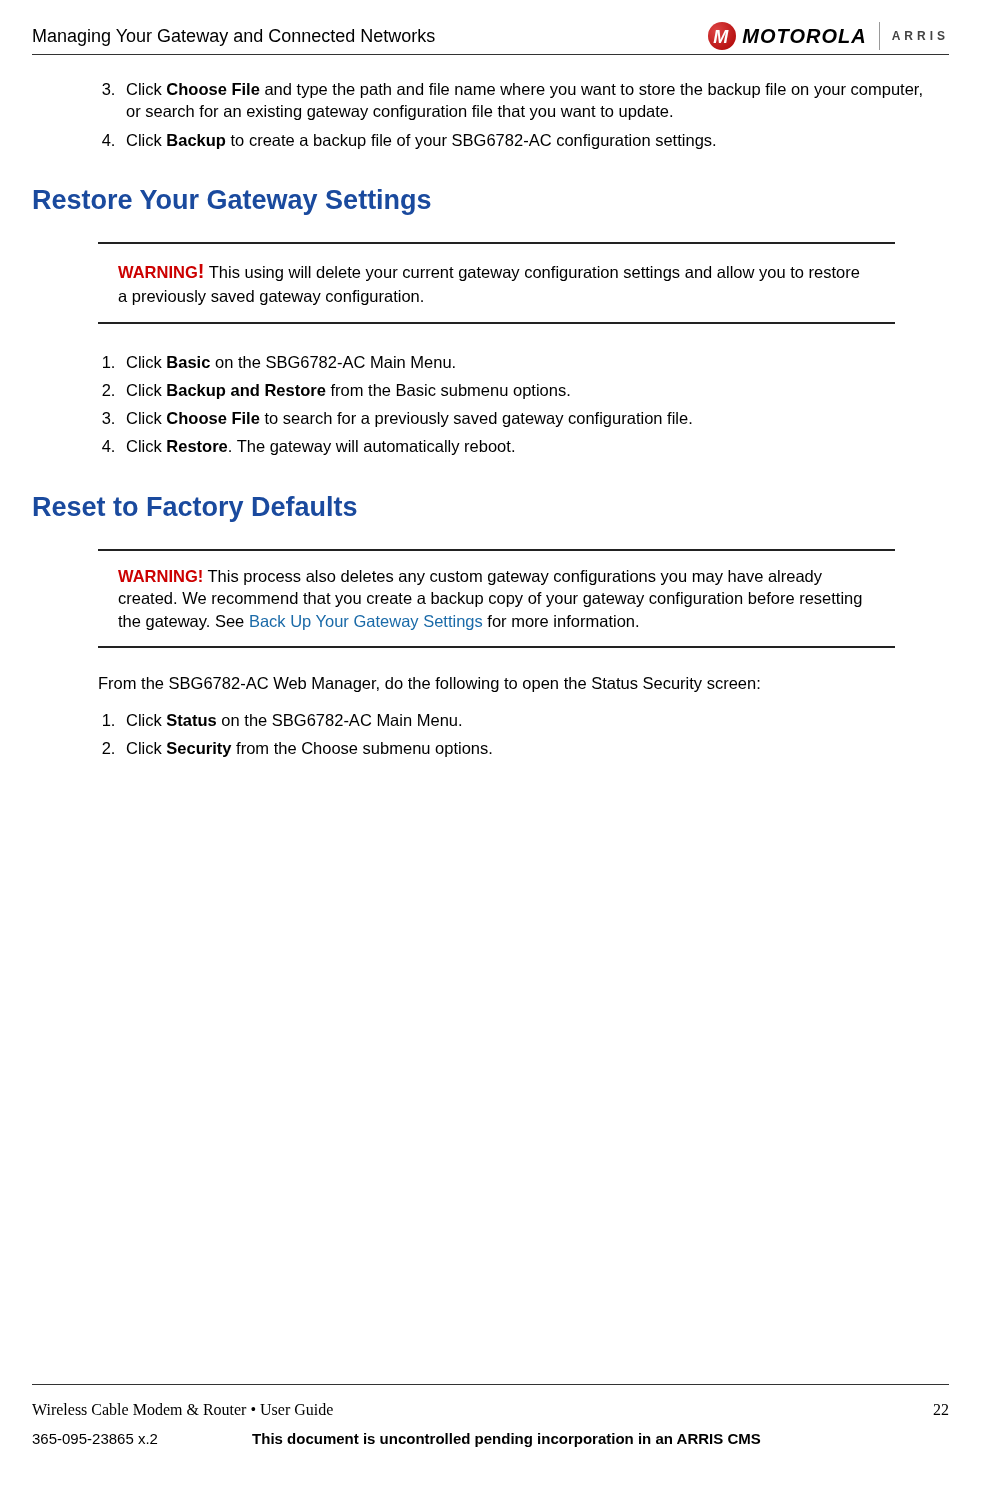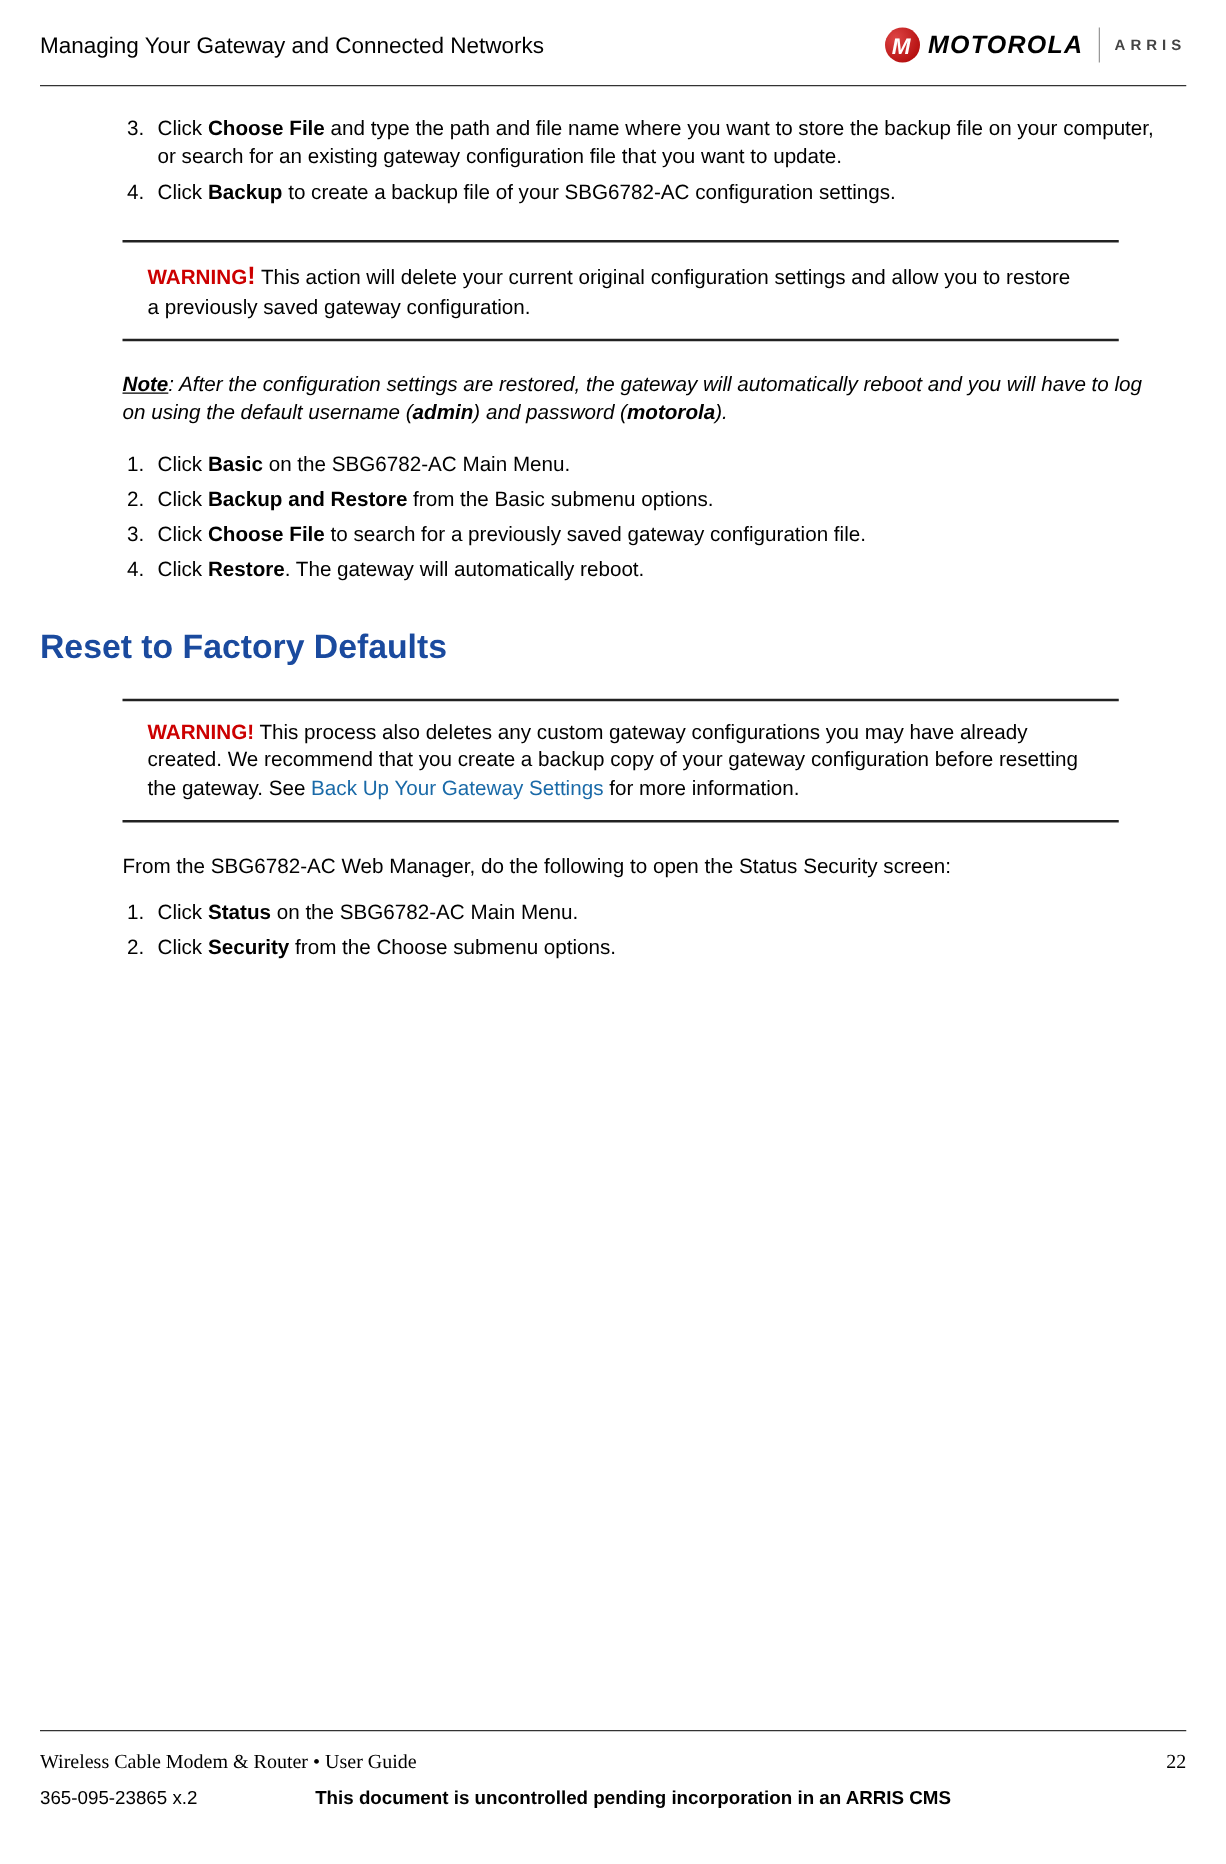--- a/index.html
+++ b/index.html
@@ -10,21 +10,21 @@
     color: #000;
     line-height: 1.35;
     width: 981px;
     box-sizing: border-box;
   }
   .header {
     display: flex;
     justify-content: space-between;
     align-items: center;
     border-bottom: 1.5px solid #333;
-    padding-bottom: 18px;
+    padding-bottom: 4px;
   }
   .header-title {
     font-size: 18px;
   }
   .logos {
     display: flex;
     align-items: center;
     gap: 12px;
   }
   .logo-moto {
@@ -163,28 +163,26 @@
 
     <ol class="numbered" start="3">
       <li>
         <span>Click </span><b>Choose File</b><span> and type the path and file name where you want to store the backup file on your computer, or search for an existing gateway configuration file that you want to update.</span>
       </li>
       <li>
         <span>Click </span><b>Backup</b><span> to create a backup file of your SBG6782-AC configuration settings.</span>
       </li>
     </ol>
 
+    <h2 class="section">Restore Your Gateway Settings</h2>
 
     <div class="warning-box">
-      <span class="warn-label">WARNING</span><span class="warn-bang">!</span><span> This action will delete your current original configuration settings and allow you to restore a previously saved gateway configuration.</span>
-    </div>
-
-    <div class="note-block">
-      <span class="note-lead">Note</span><span>: After the configuration settings are restored, the gateway will automatically reboot and you will have to log on using the default username (</span><b>admin</b><span>) and password (</span><b>motorola</b><span>).</span>
-    </div>
+      <span class="warn-label">WARNING</span><span class="warn-bang">!</span><span> This using will delete your current gateway configuration settings and allow you to restore a previously saved gateway configuration.</span>
+    </div>
+
 
     <ol class="numbered">
       <li><span>Click </span><b>Basic</b><span> on the SBG6782-AC Main Menu.</span></li>
       <li><span>Click </span><b>Backup and Restore</b><span> from the Basic submenu options.</span></li>
       <li><span>Click </span><b>Choose File</b><span> to search for a previously saved gateway configuration file.</span></li>
       <li><span>Click </span><b>Restore</b><span>. The gateway will automatically reboot.</span></li>
     </ol>
 
     <h2 class="section">Reset to Factory Defaults</h2>
 

